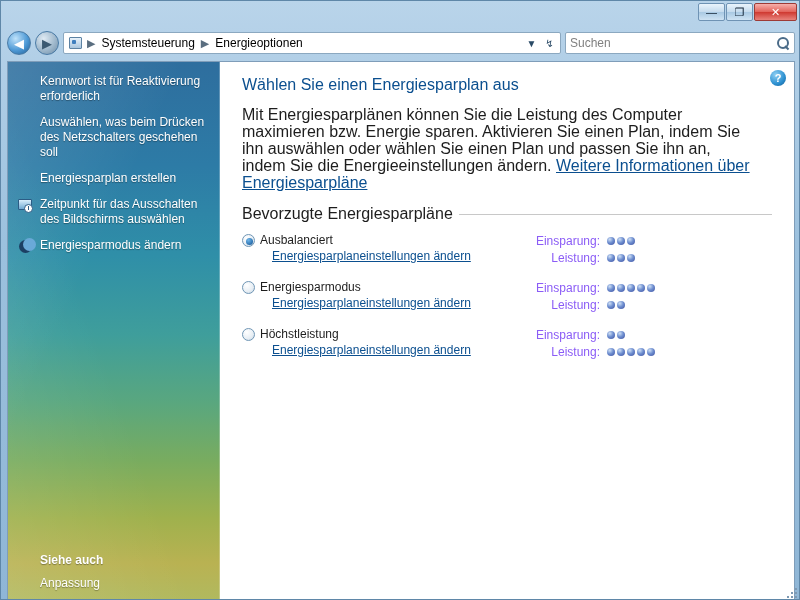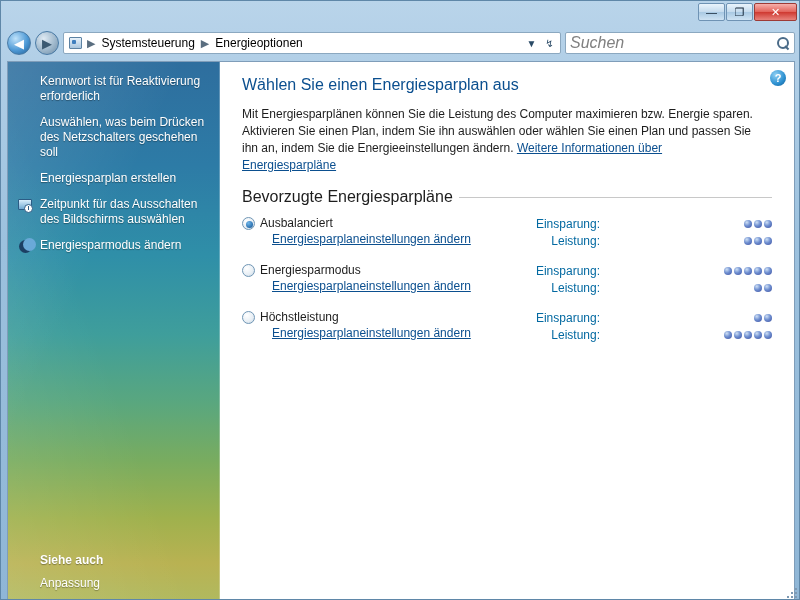--- a/index.html
+++ b/index.html
@@ -128,21 +128,21 @@
   #searchbox {
     width: 230px;
     height: 22px;
     background: #fff;
     border: 1px solid #8ba8c0;
     border-radius: 2px;
     display: flex; align-items: center;
     padding: 0 4px;
     color: #777;
   }
-  #searchbox .ph { flex: 1; font-size: 16px; color: #808080; font-style: italic; }
+  #searchbox .ph { flex: 1; font-size: 12px; color: #808080; }
   .magnifier {
     width: 13px; height: 13px;
     position: relative;
   }
   .magnifier:before {
     content: "";
     position: absolute; left: 0; top: 0;
     width: 8px; height: 8px;
     border: 2px solid #4a6b88;
     border-radius: 50%;
@@ -302,21 +302,21 @@
     display: flex; align-items: center; justify-content: center;
     line-height: 1;
   }
   h1#page-title {
     font-size: 16px;
     font-weight: normal;
     color: #0b4f8f;
     margin: 0 0 12px 0;
   }
   #intro {
-    font-size: 12px;
+    font-size: 16px;
     color: #1d1d1d;
     line-height: 17px;
     max-width: 516px;
     margin-bottom: 14px;
   }
   #intro .more-link {
     color: #0b4f8f;
     text-decoration: underline;
   }
   .group {
@@ -374,22 +374,21 @@
   }
   .plan-right {
     flex: 1;
     padding-top: 1px;
   }
   .meter-line {
     display: flex;
     align-items: center;
     margin-bottom: 3px;
     font-size: 12px;
-    color: #0369a1;
-    justify-content: space-between;
+    color: #8b5cf6;
   }
   .meter-label {
     width: 74px;
     text-align: right;
     margin-right: 7px;
   }
   .dots { display: flex; gap: 2px; }
   .dot {
     width: 8px; height: 8px;
     border-radius: 50%;

